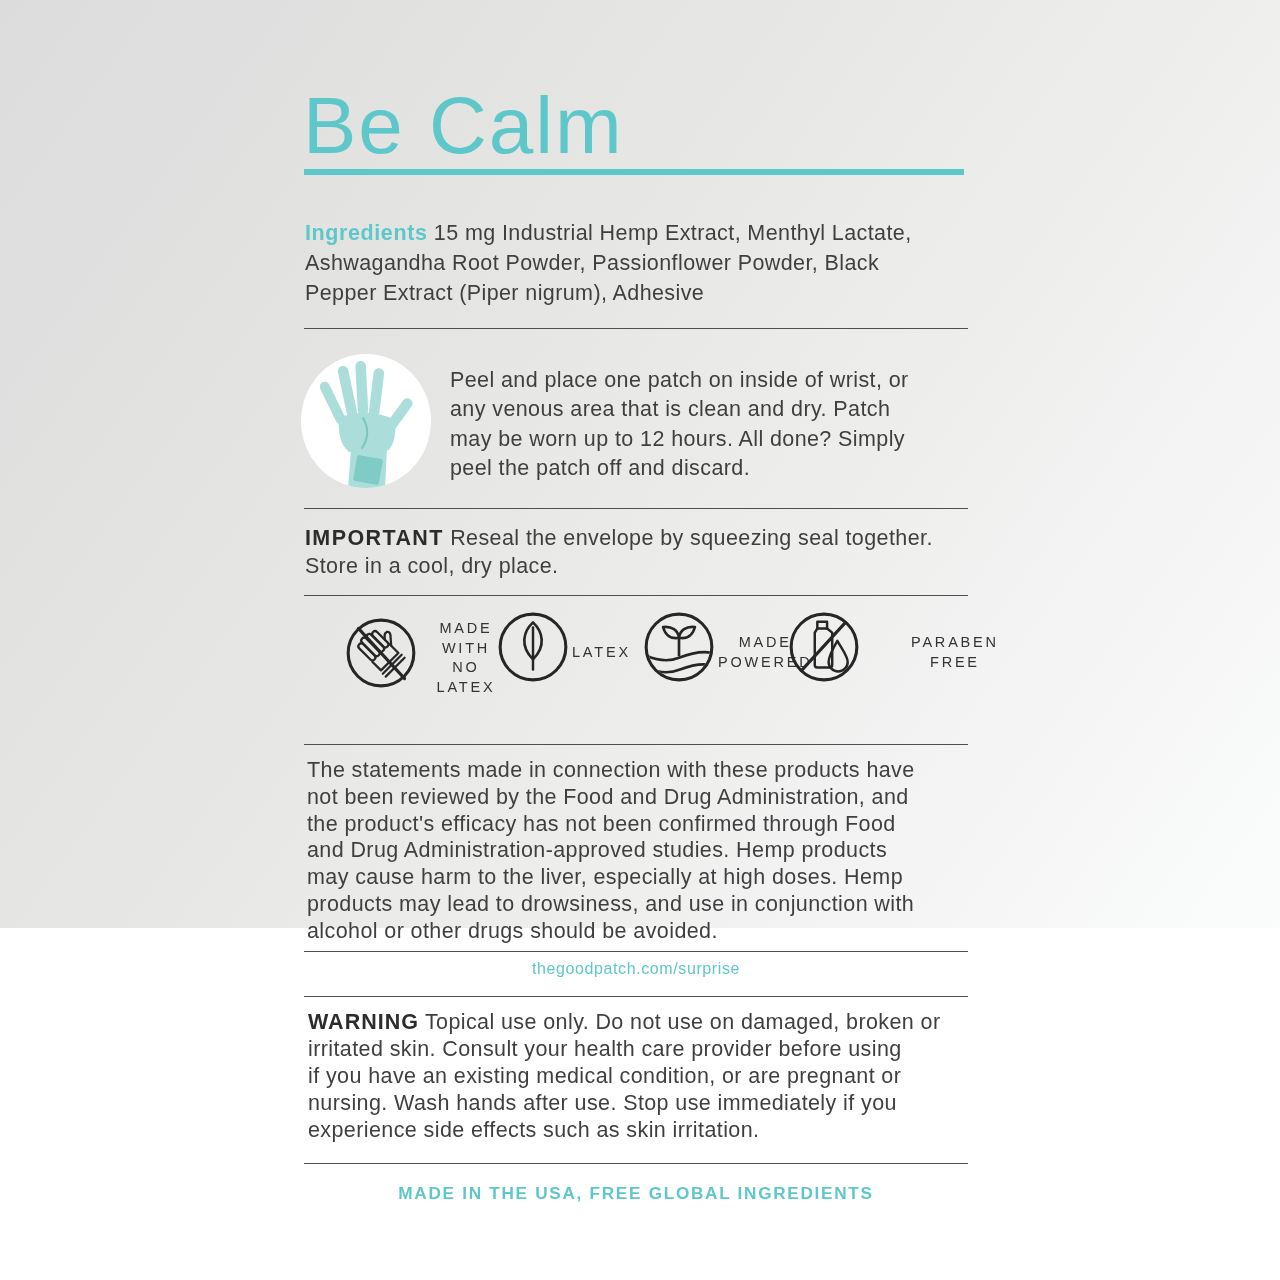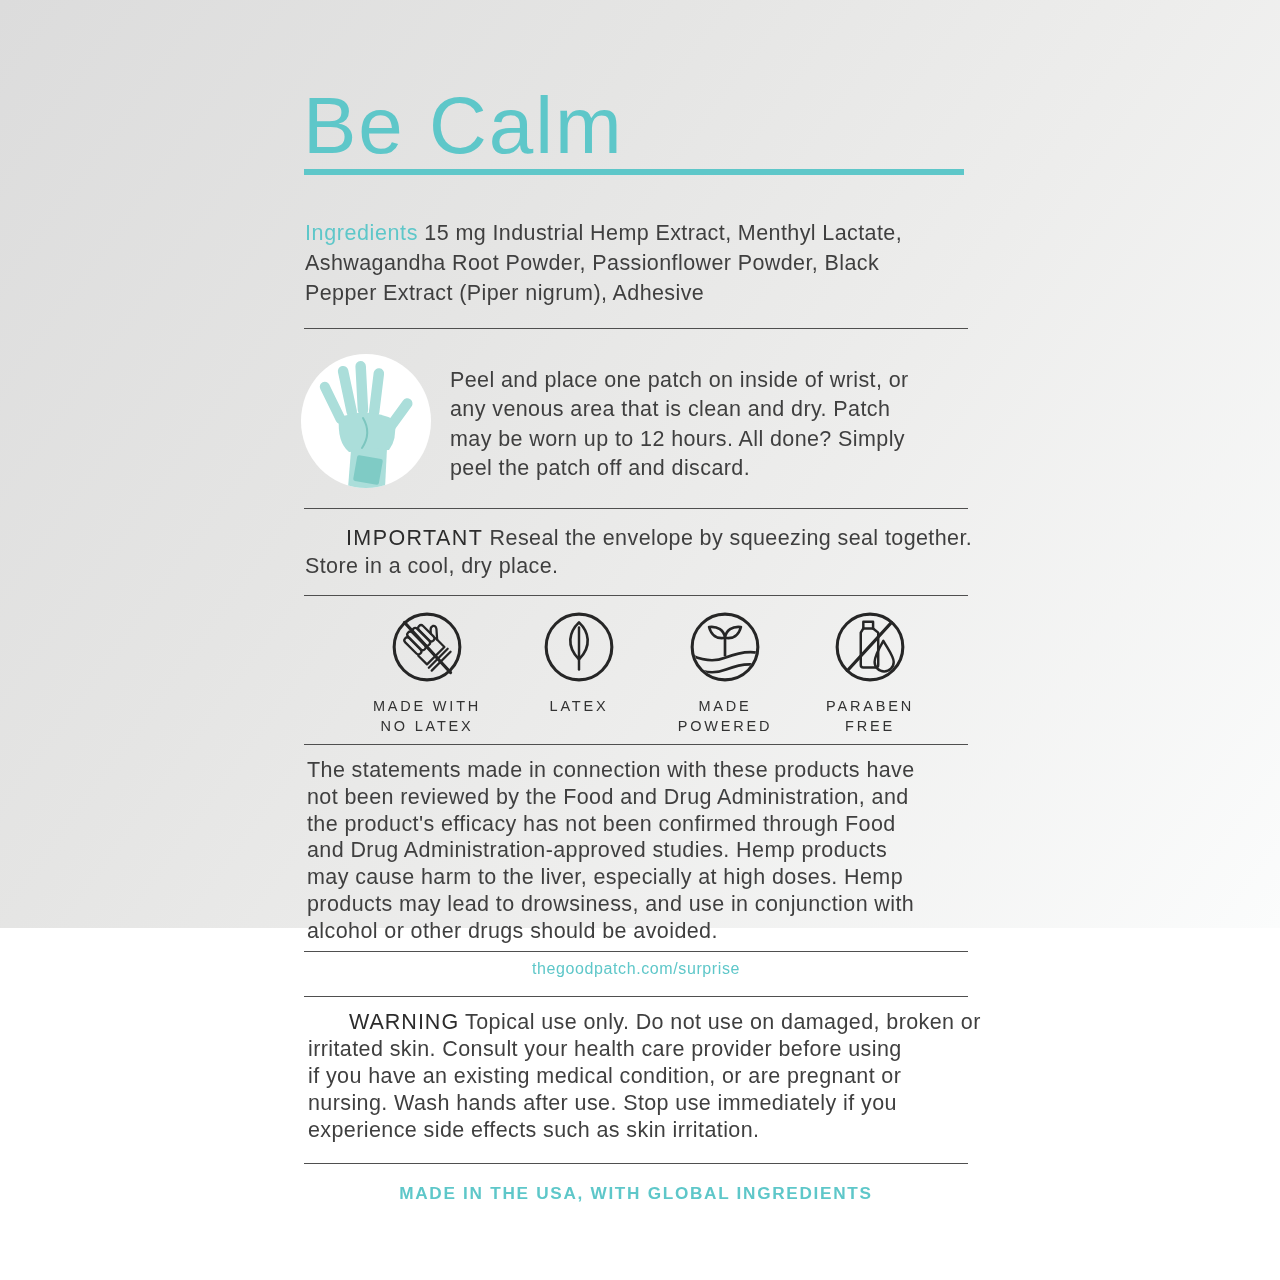--- a/index.html
+++ b/index.html
@@ -24,54 +24,54 @@
     left:304px; top:169px; width:660px; height:6px;
     background:#5ec7c9;
   }
 
   
   .para {
     white-space:pre-line;
     font-size:21.5px; line-height:29.8px;
     color:#3f3f3f; letter-spacing:0.4px;
   }
-  .lead { font-weight:normal; }
+  .lead { font-weight:bold; }
   .lead.accent { color:#5ec7c9; letter-spacing:0.6px; }
-  .lead.dark { color:#2c2c2c; letter-spacing:1.4px;margin-left:41px; }
+  .lead.dark { color:#2c2c2c; letter-spacing:1.4px; }
 
   .ingredients-para { left:305px; top:219px; width:700px; }
   .usage-para      { left:450px; top:366px; width:540px; line-height:29.4px; }
   .important-para  { left:305px; top:524px; width:700px; line-height:28.4px; }
   .disclaimer-para { left:307px; top:757px; width:710px; line-height:26.8px; }
   .warning-para    { left:308px; top:1009px; width:710px; line-height:26.9px; }
 
   .divider {
     left:304px; width:664px; height:0;
     border-top:1.7px solid #4f4f4f;
   }
 
   
   .hand-wrap { left:301px; top:354px; width:130px; height:134px; }
 
   
   .badge {
     top:608px; width:170px;
-    display:flex; flex-direction:column; align-items:center;
+    display:flex; flex-direction:row; align-items:center;
   }
   .badge-icon { width:78px; height:78px; }
   .badge-label {
     margin-top:11px;
     white-space:pre-line; text-align:center;
     font-size:14.5px; line-height:19.5px;
     letter-spacing:2.8px; color:#333333; font-weight:400;
   }
   .badge-1 { left:342px; }
   .badge-2 { left:494px; }
   .badge-3 { left:640px; }
-  .badge-4 { left:785px; }
+  .badge-4 { left:785px;gap:48px; }
 
   .site-url {
     left:304px; top:960px; width:664px;
     text-align:center;
     font-size:16px; font-weight:normal; color:#5ec7c9; letter-spacing:0.6px;
   }
   .footer-note {
     left:304px; top:1183px; width:664px;
     text-align:center;
     font-size:17.2px; font-weight:bold; color:#5ec7c9; letter-spacing:1.7px;
@@ -214,15 +214,15 @@
   <div class="abs divider" style="top:996px"></div>
 
   <p class="abs para warning-para"><span class="lead dark" style="letter-spacing:1px">WARNING</span><span> Topical use only. Do not use on damaged, broken or
 irritated skin. Consult your health care provider before using
 if you have an existing medical condition, or are pregnant or
 nursing. Wash hands after use. Stop use immediately if you
 experience side effects such as skin irritation.</span></p>
 
   <div class="abs divider" style="top:1163px"></div>
 
-  <div class="abs footer-note">MADE IN THE USA, WITH GLOBAL INGREDIENTS</div>
+  <div class="abs footer-note">MADE IN THE USA, FREE GLOBAL INGREDIENTS</div>
 
 </div>
 
 </body></html>

